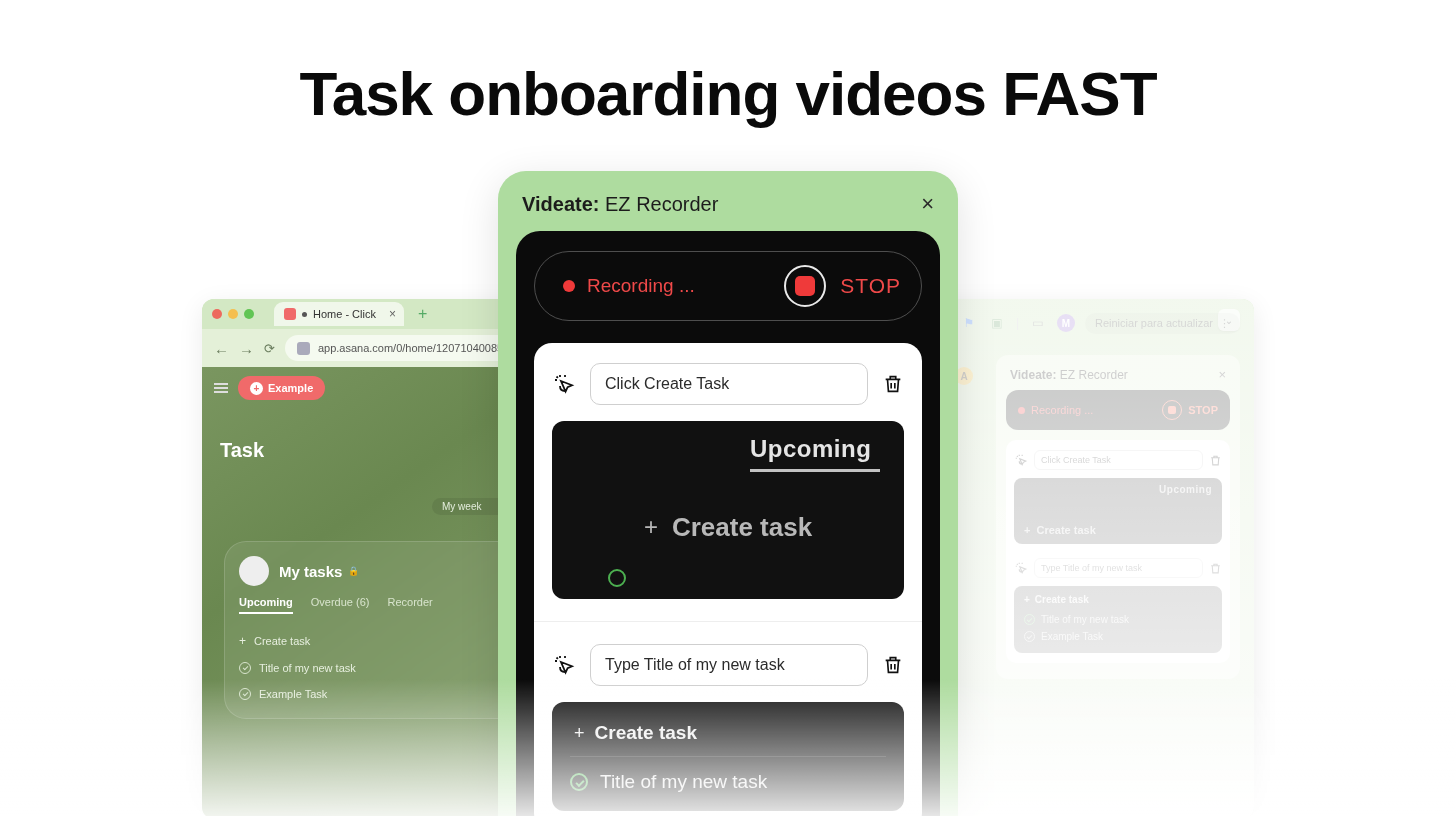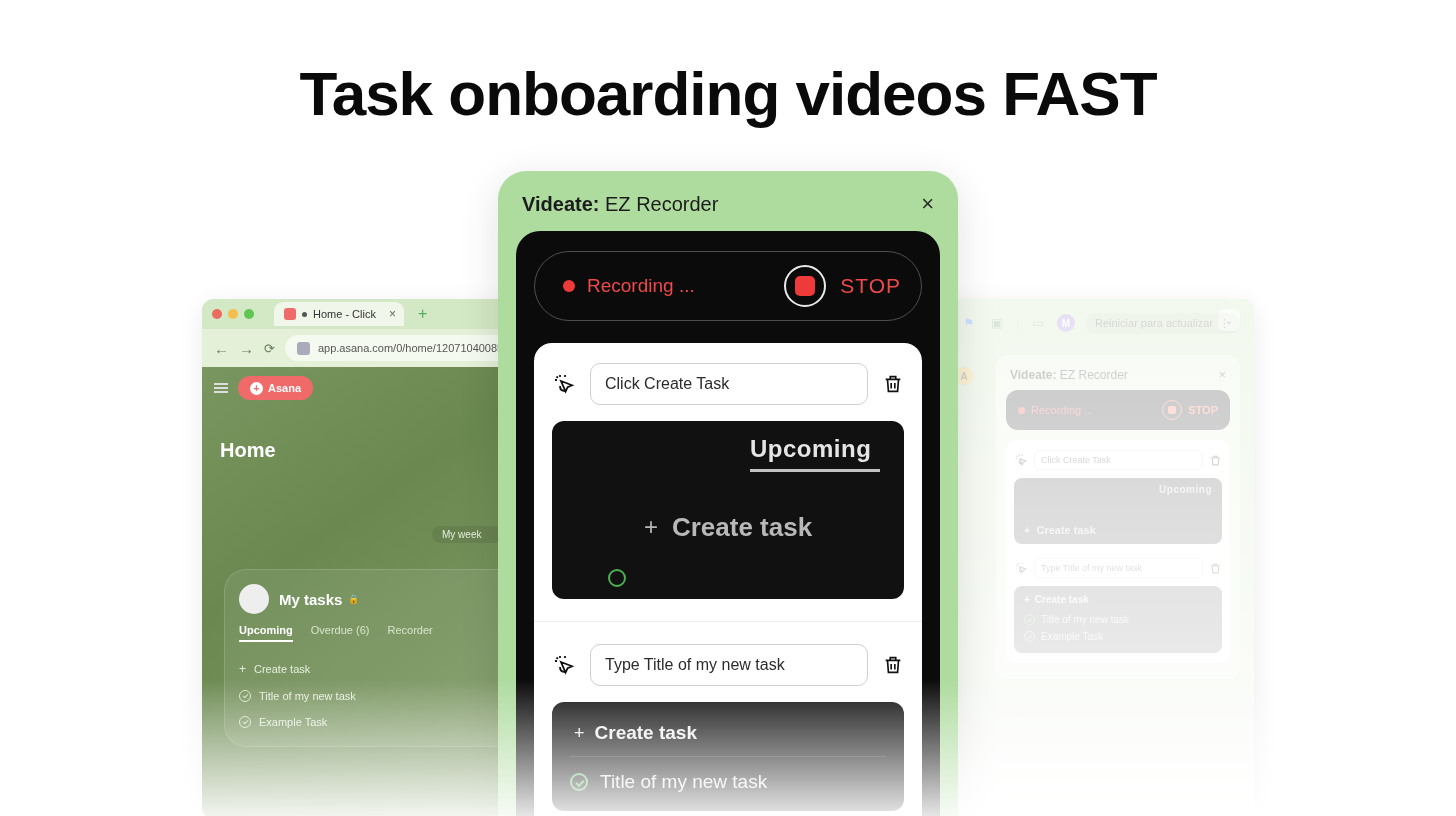--- a/index.html
+++ b/index.html
@@ -89,21 +89,21 @@
   .hamburger span { display:block; width:14px; height:2px; background:#ddd; margin:2px 0;}
   .create-pill {
     background:#f06a6a; color:#fff; border-radius:14px;
     height:24px; display:flex; align-items:center; padding:0 12px;
     font-size:11px; font-weight:600; gap:5px;
   }
   .create-pill .plus-circ { width:13px; height:13px; background:#fff; border-radius:50%; display:flex; align-items:center; justify-content:center; color:#f06a6a; font-size:10px; font-weight:900; }
   .search-circ { margin-left:auto; width:26px; height:26px; border-radius:50%; background:rgba(255,255,255,.15); display:flex; align-items:center; justify-content:center; color:#fff;}
   .home-title { font-size:20px; font-weight:600; padding:30px 0 0 18px; }
   .week-pill {
-    margin:64px 0 0 230px;
+    margin:36px 0 0 230px;
     display:inline-flex; align-items:center; gap:22px;
     font-size:10px; color:#e5eedd;
     background:rgba(0,0,0,.08); border-radius:10px; padding:3px 10px;
   }
   .tasks-card {
     margin:26px 0 0 22px;
     background: rgba(255,255,255,.08);
     backdrop-filter: blur(2px);
     border-radius: 22px;
     width: 351px;
@@ -293,30 +293,30 @@
     </div>
     <div class="asana-app">
       <div class="asana-topbar">
         <span class="hamburger">
             <span></span>
             <span></span>
             <span></span>
           </span>
         <div class="create-pill">
           <span class="plus-circ">+</span>
-          <span>Asana</span>
+          <span>Example</span>
         </div>
         <div class="search-circ">
           <svg width="13" height="13" viewBox="0 0 24 24" fill="none" stroke="#fff" stroke-width="2.5">
               <circle cx="10" cy="10" r="6"></circle>
               <line x1="20" y1="20" x2="15" y2="15"></line>
             </svg>
         </div>
       </div>
-      <div class="home-title">Home</div>
+      <div class="home-title">Task</div>
       <div class="week-pill">
         <span>My week</span>
         <span>⌄</span>
       </div>
       <div class="tasks-card">
         <div class="tc-head">
           <div class="avatar"></div>
           <div class="tc-title">
             <span>My tasks</span>
             <span class="lock">🔒</span>

